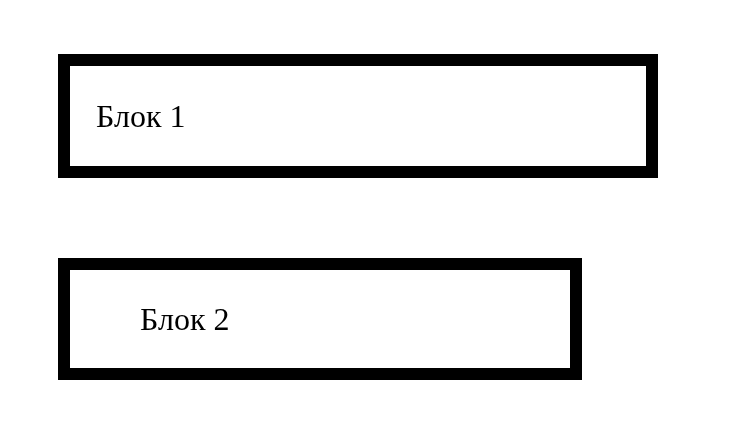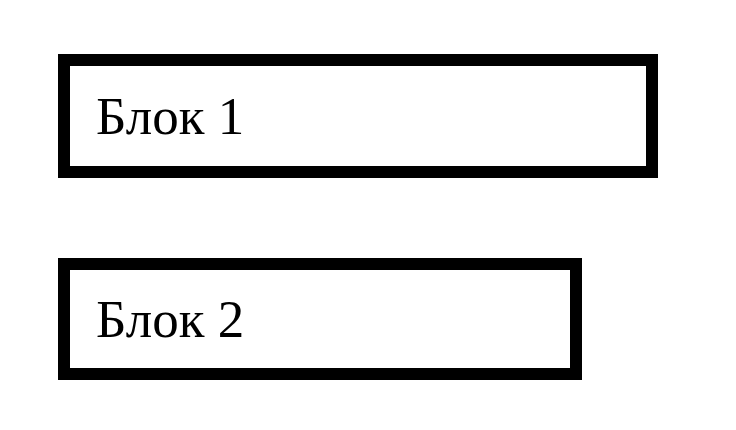--- a/index.html
+++ b/index.html
@@ -26,24 +26,25 @@
     left: 58px;
     top: 54px;
     width: 600px;
     height: 124px;
   }
   .block-2 {
     left: 58px;
     top: 258px;
     width: 524px;
     height: 122px;
+    padding-left: 44px;
   }
   .block-label {
     padding-left: 26px;
-    font-size: 53px;
+    font-size: 32px;
     line-height: 1;
     color: #000000;
     white-space: nowrap;
   }
 </style>
 </head>
 <body>
 
 <div class="block block-1">
   <span class="block-label">Блок 1</span>

